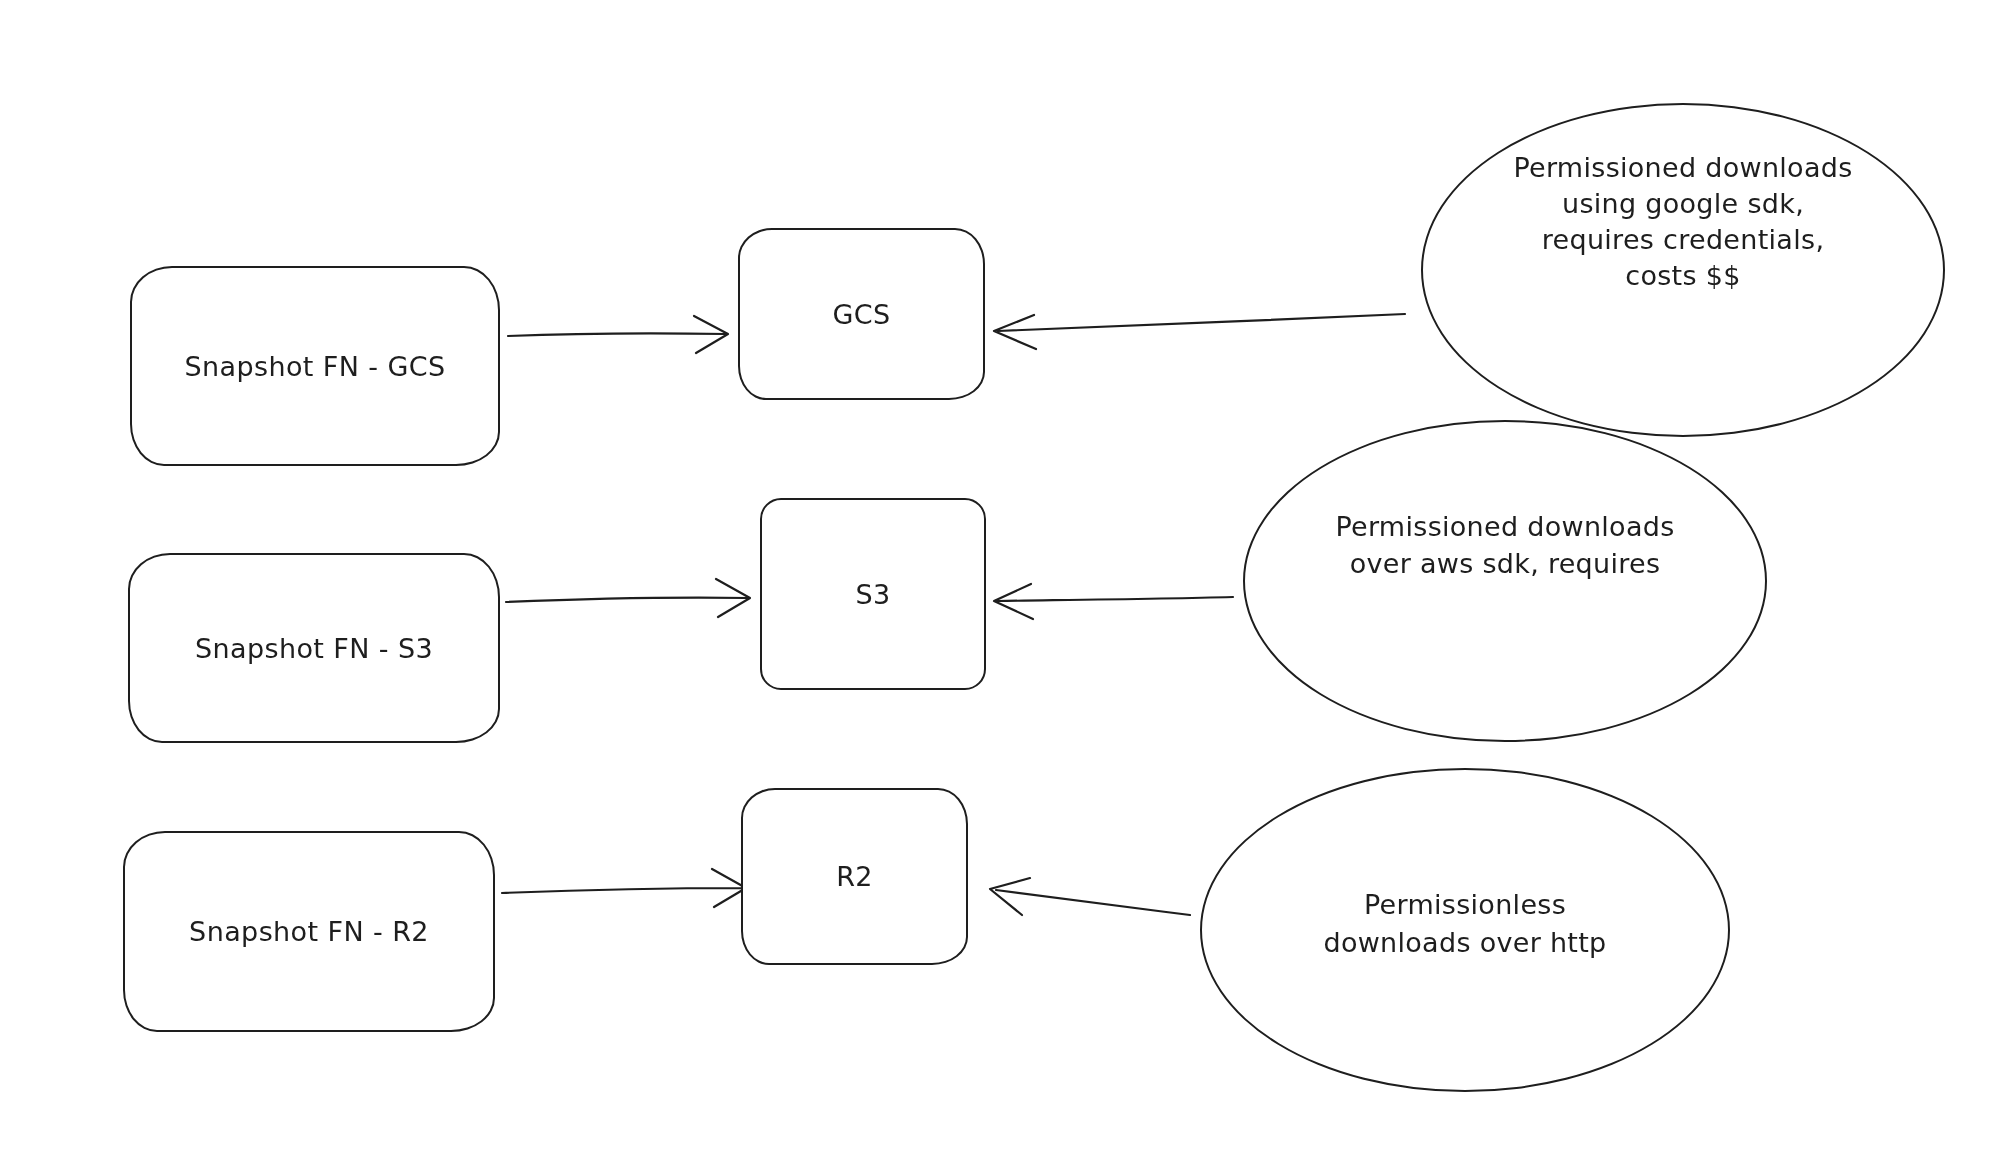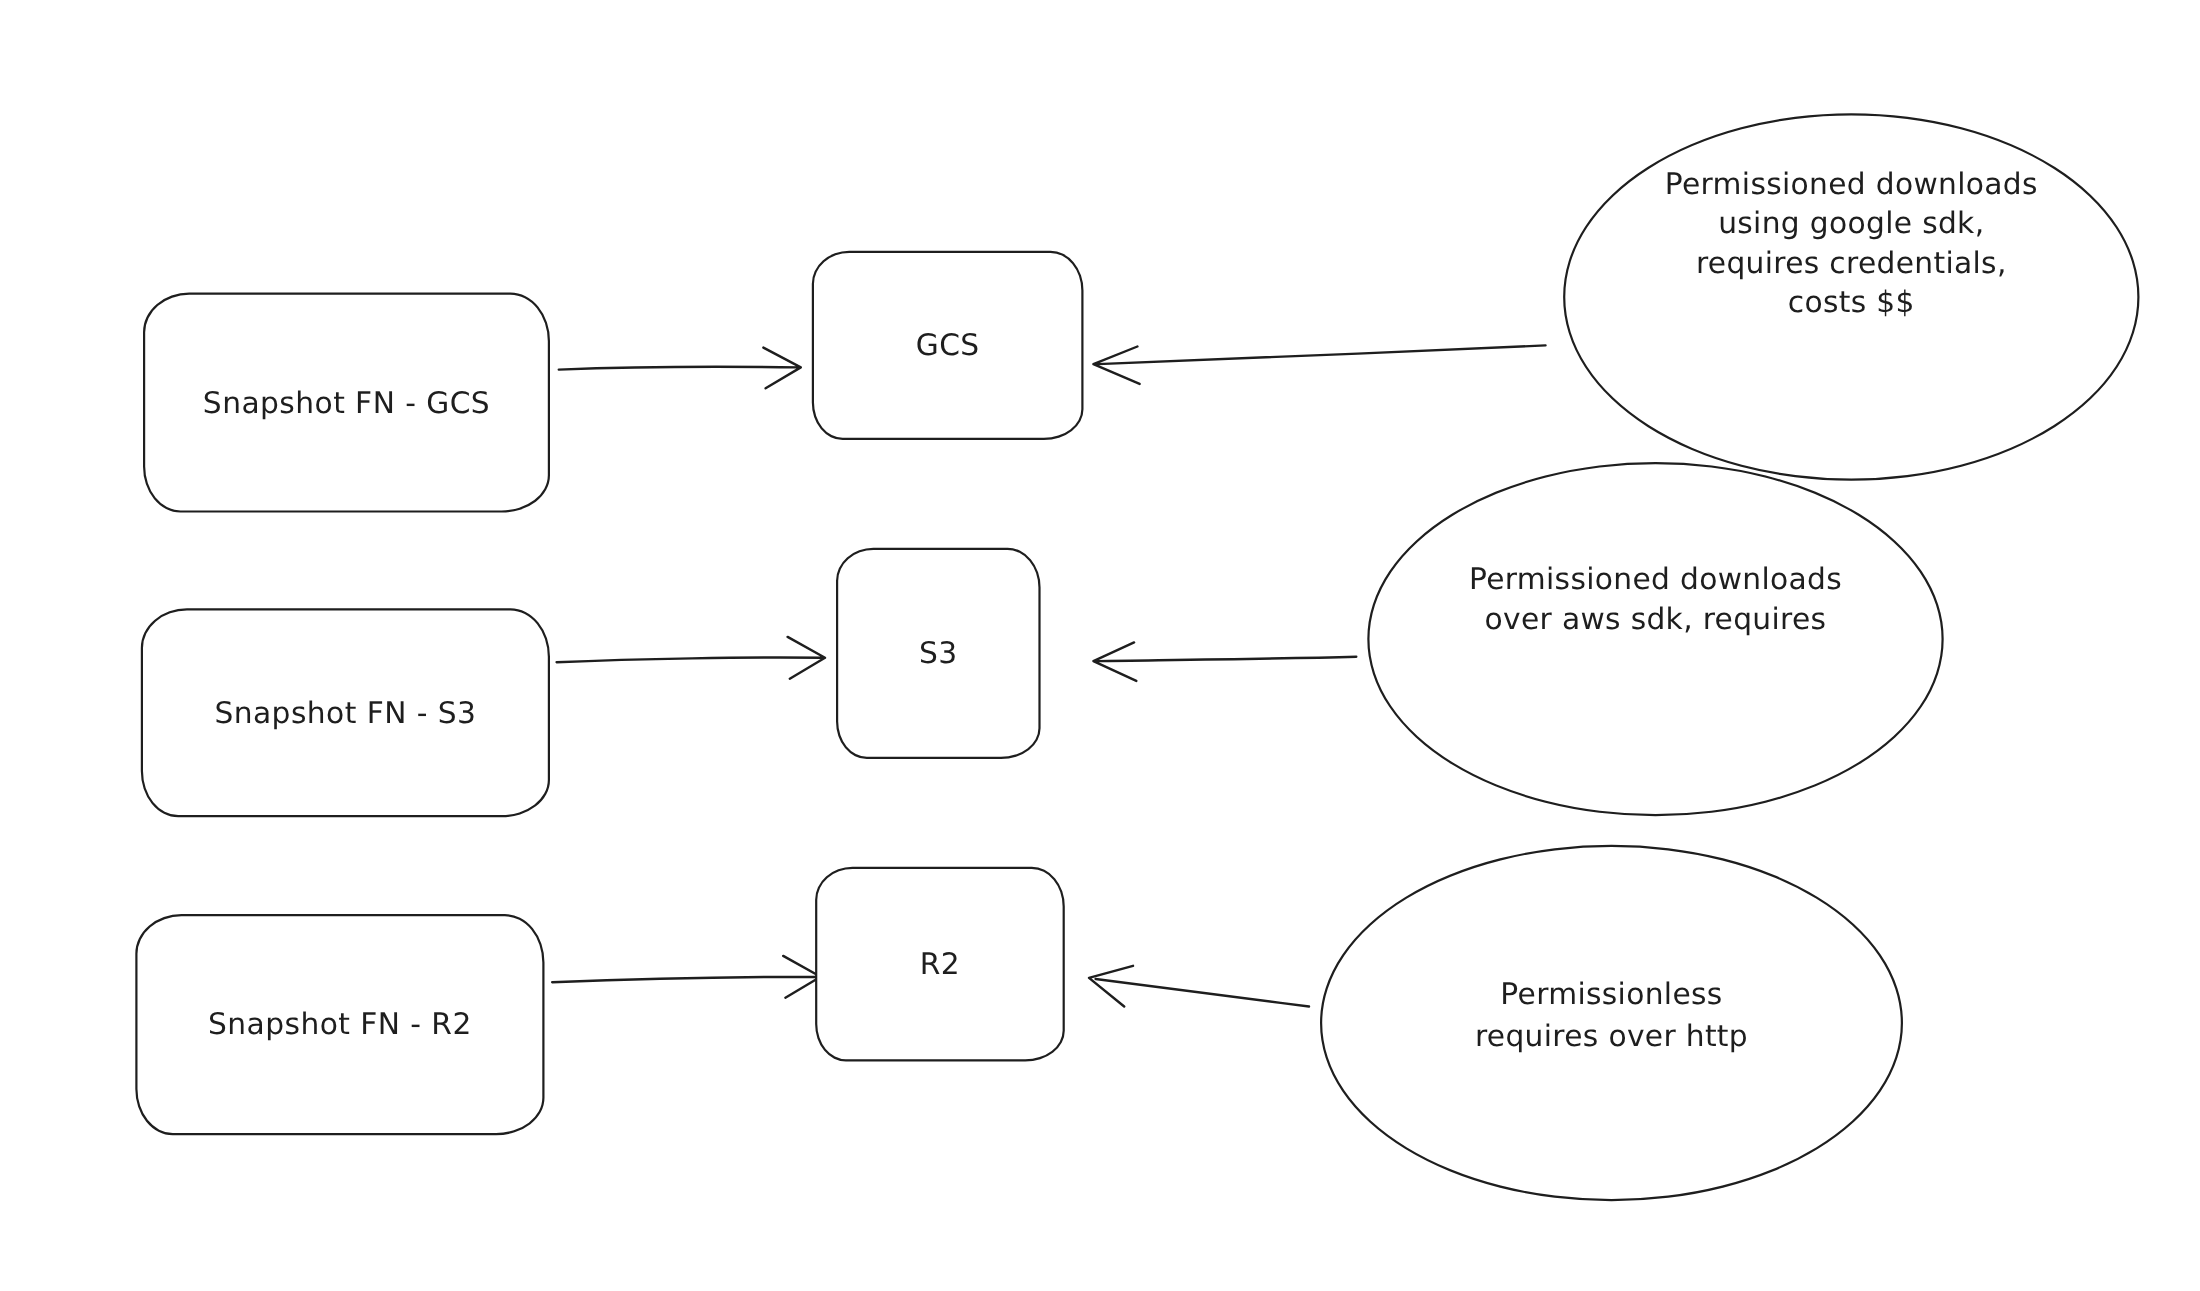--- a/index.html
+++ b/index.html
@@ -60,21 +60,21 @@
     color: var(--text);
   }
   .note-line { display: block; }
   
   .fn1 { left: 130px; top: 218px; width: 370px; height: 200px; }
   .st1 { left: 738px; top: 228px; width: 247px; height: 172px; }
   .el1 { left: 1421px; top: 103px; width: 524px; height: 334px; }
   .note1 { left: 1443px; top: 150px; width: 480px; line-height: 36px; }
   
   .fn2 { left: 128px; top: 505px; width: 372px; height: 190px; }
-  .st2 { left: 760px; top: 498px; width: 186px; height: 192px; }
+  .st2 { left: 760px; top: 498px; width: 226px; height: 192px; border-radius: 21px; }
   .el2 { left: 1243px; top: 420px; width: 524px; height: 322px; }
   .note2 { left: 1265px; top: 508px; width: 480px; line-height: 37px; }
   
   .fn3 { left: 123px; top: 783px; width: 372px; height: 201px; }
   .st3 { left: 741px; top: 788px; width: 227px; height: 177px; }
   .el3 { left: 1200px; top: 768px; width: 530px; height: 324px; }
   .note3 { left: 1225px; top: 886px; width: 480px; line-height: 38px; }
 </style>
 </head>
 <body>
@@ -124,16 +124,16 @@
 
   <div class="node rect-node fn3">
     <span class="node-label">Snapshot FN - R2</span>
   </div>
   <div class="node small-node st3">
     <span class="node-label">R2</span>
   </div>
   <div class="node ellipse-node el3"></div>
   <div class="note-text note3">
     <span class="note-line">Permissionless</span>
-    <span class="note-line">requires over http</span>
+    <span class="note-line">downloads over http</span>
   </div>
 
 </div>
 
 </body></html>

